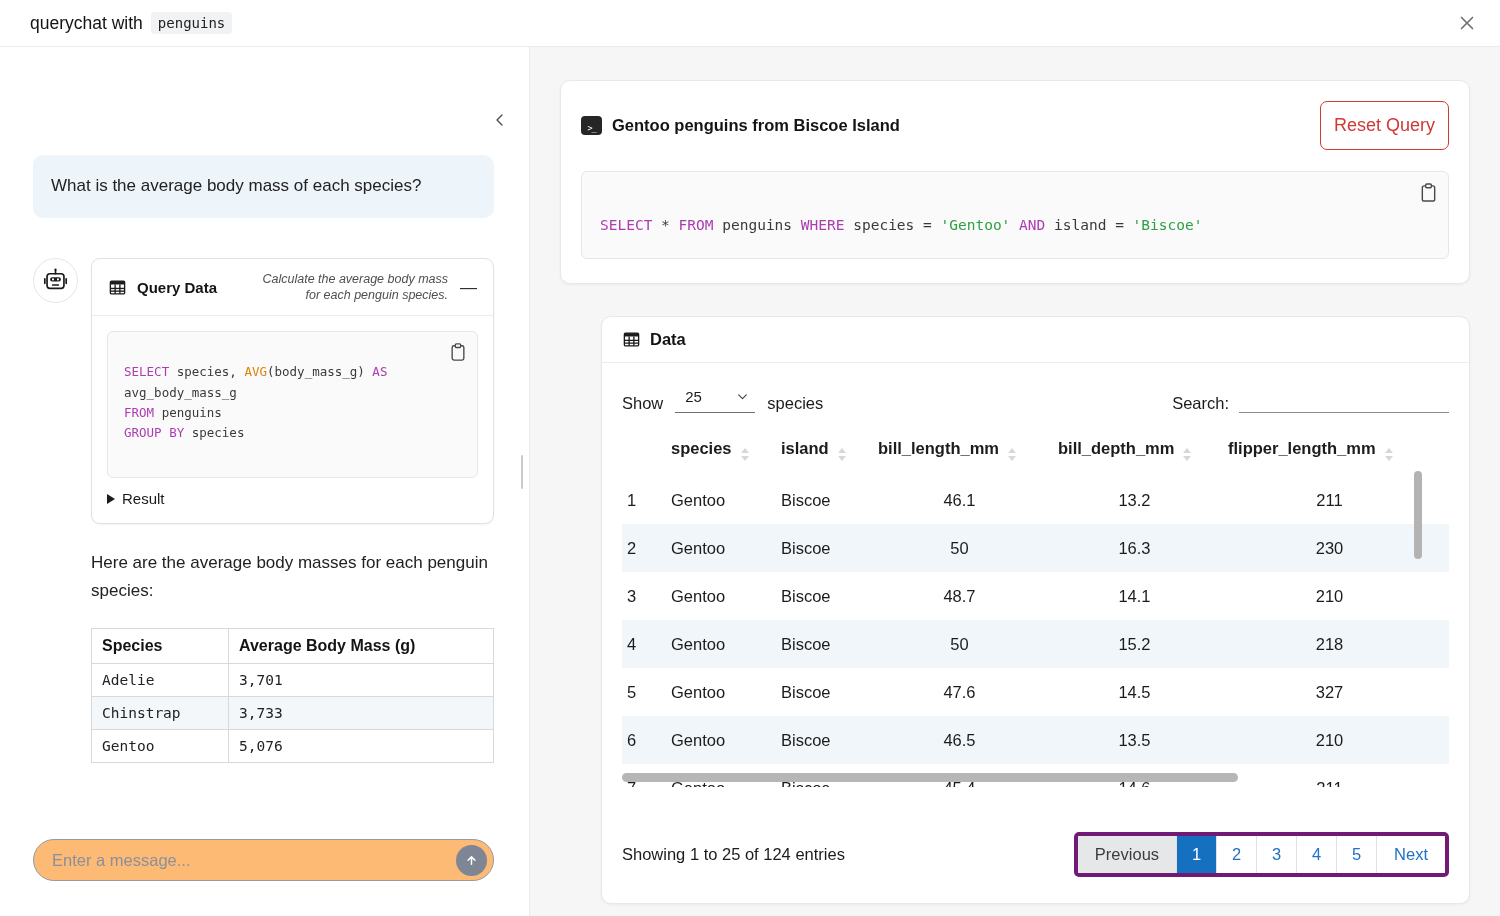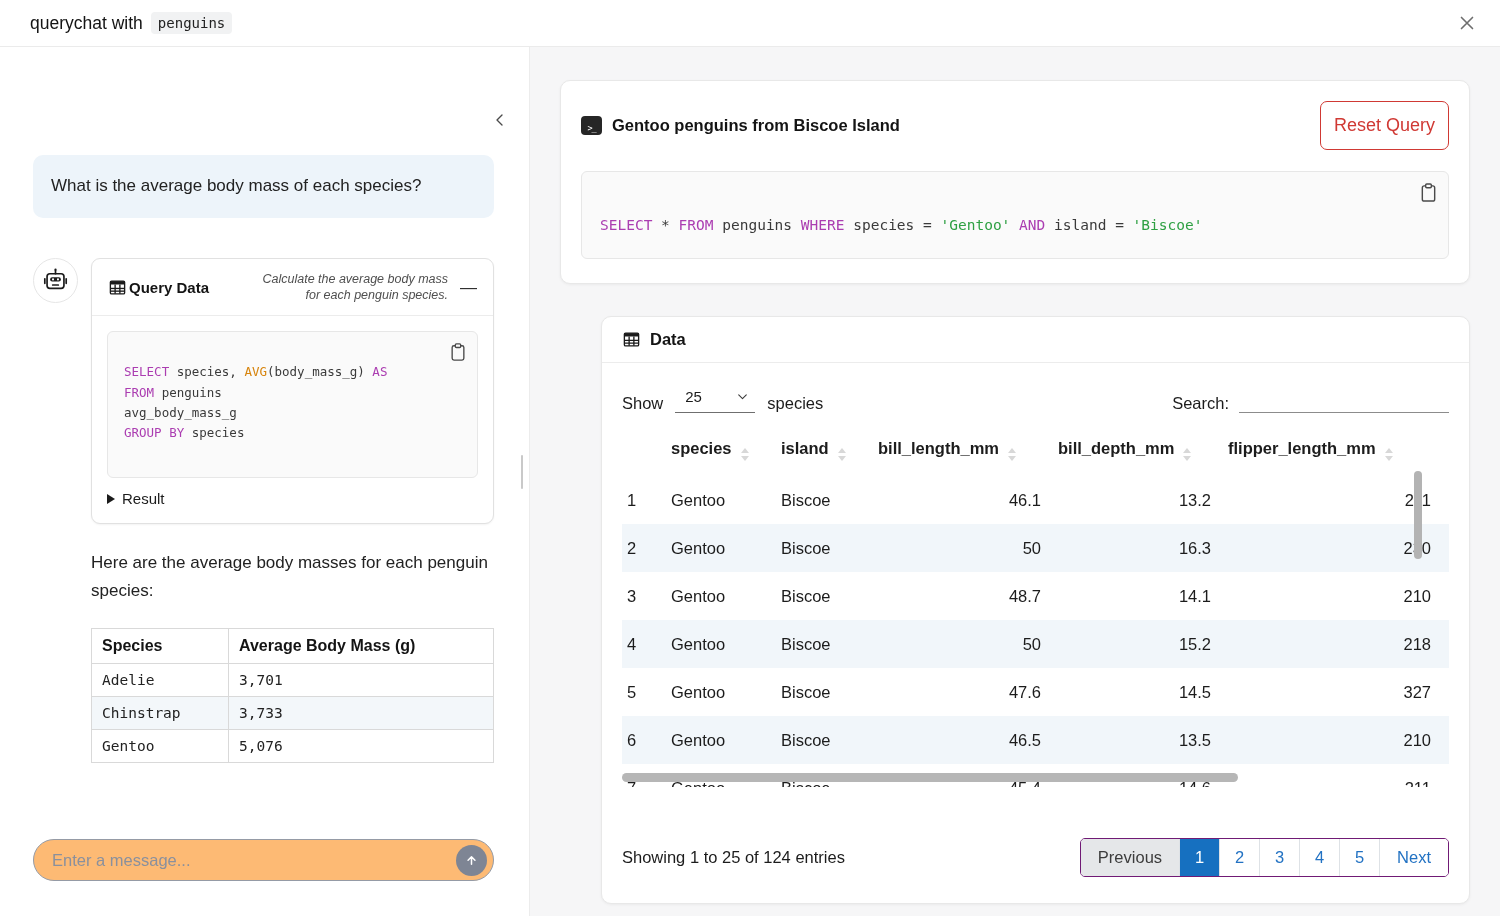--- a/index.html
+++ b/index.html
@@ -33,21 +33,21 @@
                  line-height:1.7; color:#222; margin-bottom:40px; }
   .bot-row { display:flex; align-items:flex-start; }
   .avatar { width:45px; height:45px; border-radius:50%; border:1px solid #e6e6e6; background:#fff;
             display:flex; align-items:center; justify-content:center; margin-right:13px; flex-shrink:0; }
   .bot-content { flex:1; min-width:0; }
 
   .tool-card { border:1px solid #e1e1e1; border-radius:9px; background:#fff;
                box-shadow:0 1px 2px rgba(0,0,0,.05); }
   .tool-card-header { display:flex; justify-content:space-between; align-items:center;
                       padding:12px 14px 12px 16px; border-bottom:1px solid #ececec; }
-  .tool-title { display:flex; align-items:center; gap:2px; font-weight:700; font-size:15px; color:#141414; }
+  .tool-title { display:flex; align-items:center; gap:10px; font-weight:700; font-size:15px; color:#141414; }
   .tool-sub-wrap { display:flex; align-items:center; gap:10px; }
   .tool-subtitle { font-style:italic; color:#4f4f4f; font-size:12.5px; text-align:right;
                    max-width:200px; line-height:1.3; }
   .collapse-dash { font-size:17px; color:#2a2a2a; cursor:pointer; line-height:1; padding:2px; }
   .tool-card-body { padding:15px 15px 16px; }
 
   .code-block { position:relative; background:#fafafa; border:1px solid #e7e7e7; border-radius:6px;
                 font-family:"DejaVu Sans Mono", monospace; color:#3a3a3a; }
   .tool-sql { padding:30px 14px 34px 16px; font-size:12.5px; line-height:1.62; }
   .tool-sql .line { white-space:pre; }
@@ -108,37 +108,37 @@
                   outline:none; height:26px; font-size:15px; }
 
   .table-wrap { position:relative; margin:6px 20px 0; height:362px; overflow:hidden; }
   .data-table { width:100%; border-collapse:collapse; table-layout:fixed; font-size:16.5px; color:#1c1c1c; }
   .data-table col.c-num { width:44px; } .data-table col.c-species { width:110px; }
   .data-table col.c-island { width:97px; } .data-table col.c-bl { width:180px; }
   .data-table col.c-bd { width:170px; } .data-table col.c-fl { width:220px; }
   .data-table th { text-align:left; font-weight:700; padding:14px 0 15px 5px; white-space:nowrap;
                    overflow:hidden; cursor:pointer; }
   .data-table td { padding:13px 0 13px 5px; white-space:nowrap; overflow:hidden; }
-  .data-table td.num { text-align:right; padding-right:12px; }
+  .data-table td.num { text-align:center; padding-right:12px; }
   .data-table tbody tr { height:48px; }
   .data-table tbody tr:nth-child(even) { background:#f1f6fa; }
   .sort { display:inline-flex; flex-direction:column; gap:3px; margin-left:9px; vertical-align:1px; }
   .sort i { display:block; width:0; height:0; border-left:4.5px solid transparent;
             border-right:4.5px solid transparent; }
   .sort i.up { border-bottom:5.5px solid #d8d8d8; }
   .sort i.down { border-top:5.5px solid #d8d8d8; }
   .hscrollbar { position:absolute; bottom:5px; left:0; width:616px; height:9px; background:#b6b6b6;
                 border-radius:5px; cursor:pointer; }
   .vscrollbar { position:absolute; top:46px; right:27px; width:8px; height:88px; background:#b3b3b3;
                 border-radius:4px; cursor:pointer; }
 
   .data-footer { margin-top:auto; display:flex; justify-content:space-between; align-items:center;
                  padding:14px 20px 26px; }
   .footer-summary { font-size:16.5px; color:#1c1c1c; }
-  .pagination { display:flex; border:1px solid #701a75; border-radius:5px; overflow:hidden; }
+  .pagination { display:flex; border:4px solid #701a75; border-radius:5px; overflow:hidden; }
   .page-btn { padding:9px 14px; font-size:16.5px; background:#fff; color:#2272c3;
               border-left:1px solid #dee2e6; cursor:pointer; min-width:40px; text-align:center; }
   .page-btn:first-child { border-left:none; }
   .page-btn.prev { background:#e5e7e9; color:#3c3c3c; padding:9px 17px; }
   .page-btn.active { background:#1670c0; color:#fff; }
   .page-btn.next { padding:9px 17px; }
 
   svg { display:block; }
 </style>
 </head>
@@ -215,22 +215,22 @@
               </div>
               <div class="tool-card-body">
                 <div class="code-block tool-sql">
                   <span class="copy-btn">
                     <svg width="18" height="20" viewBox="0 0 20 22" fill="none" stroke="#4a4a4a" stroke-width="1.5">
                       <rect x="3.5" y="4" width="13" height="16" rx="2"></rect>
                       <rect x="7" y="2" width="6" height="4" rx="1.2" fill="#fafafa"></rect>
                     </svg>
                   </span>
                   <div class="line"><span class="kw">SELECT</span><span class="pl"> species, </span><span class="fn">AVG</span><span class="pl">(body_mass_g) </span><span class="kw">AS</span></div>
+                  <div class="line"><span class="pl">avg_body_mass_g</span></div>
                   <div class="line"><span class="kw">FROM</span><span class="pl"> penguins</span></div>
-                  <div class="line"><span class="pl">avg_body_mass_g</span></div>
                   <div class="line"><span class="kw">GROUP BY</span><span class="pl"> species</span></div>
                 </div>
                 <div class="result-toggle">
                   <span class="tri-right"></span>
                   <span>Result</span>
                 </div>
               </div>
             </div>
 
             <p class="assistant-text">Here are the average body masses for each penguin species:</p>

